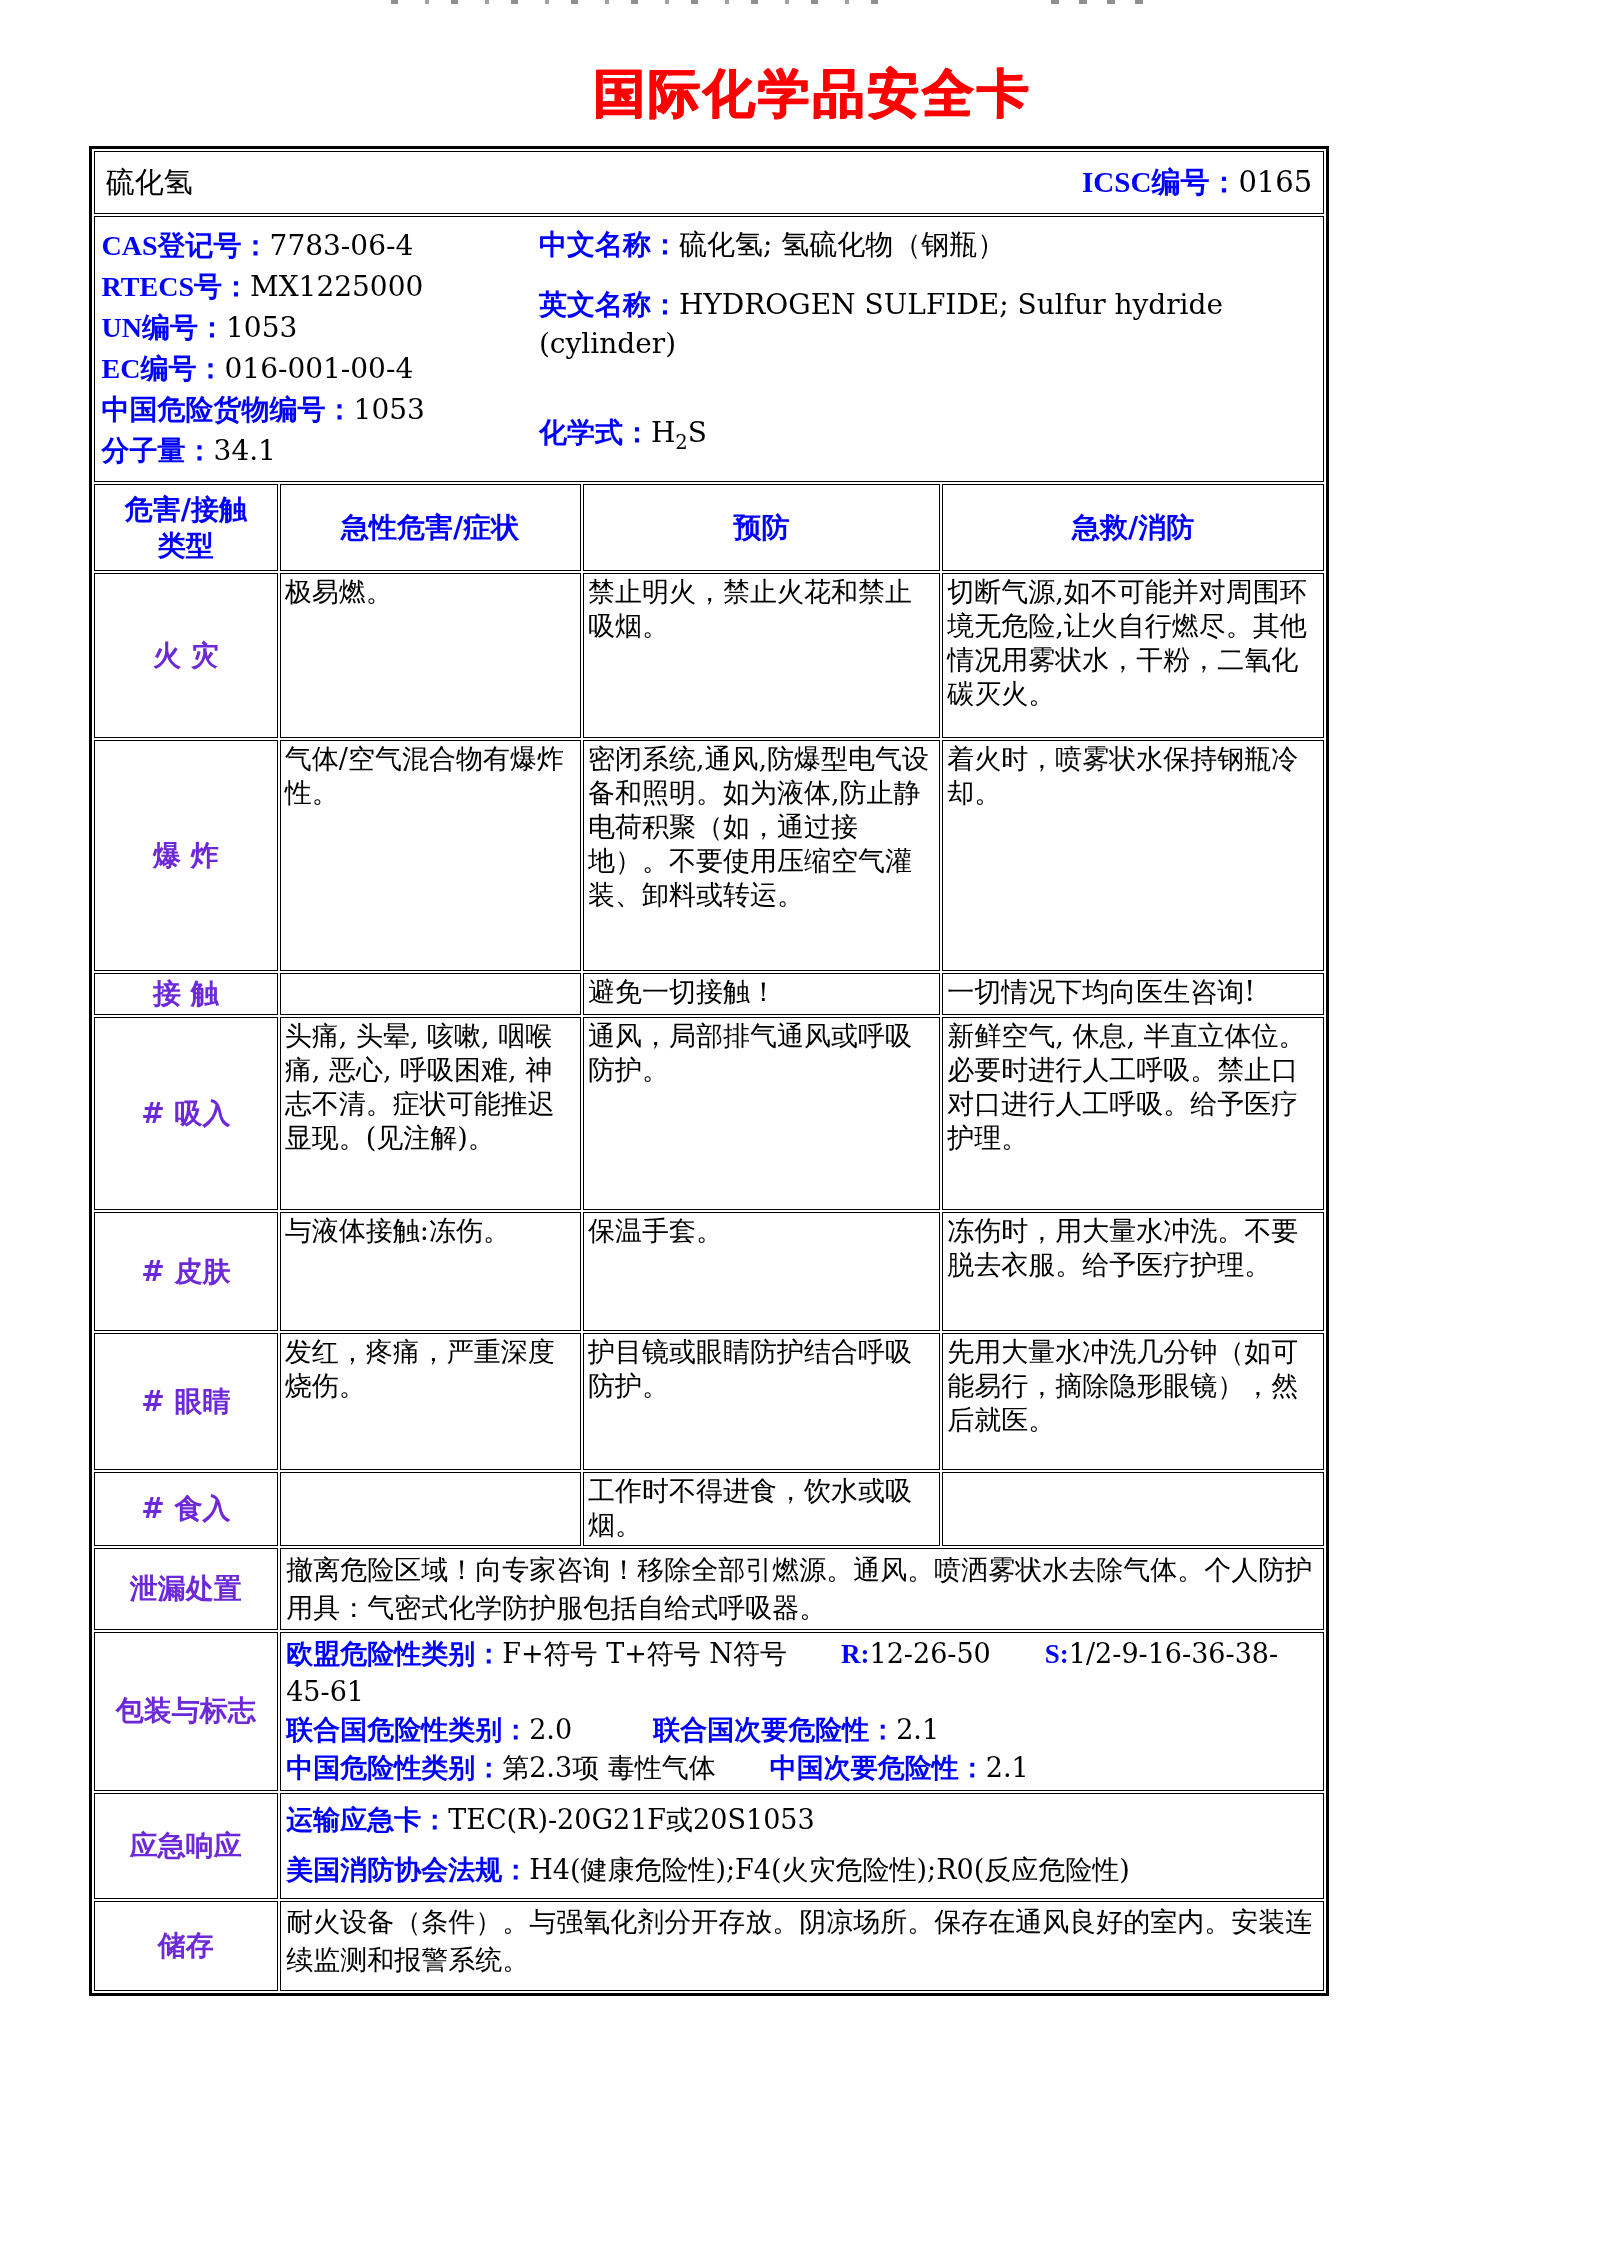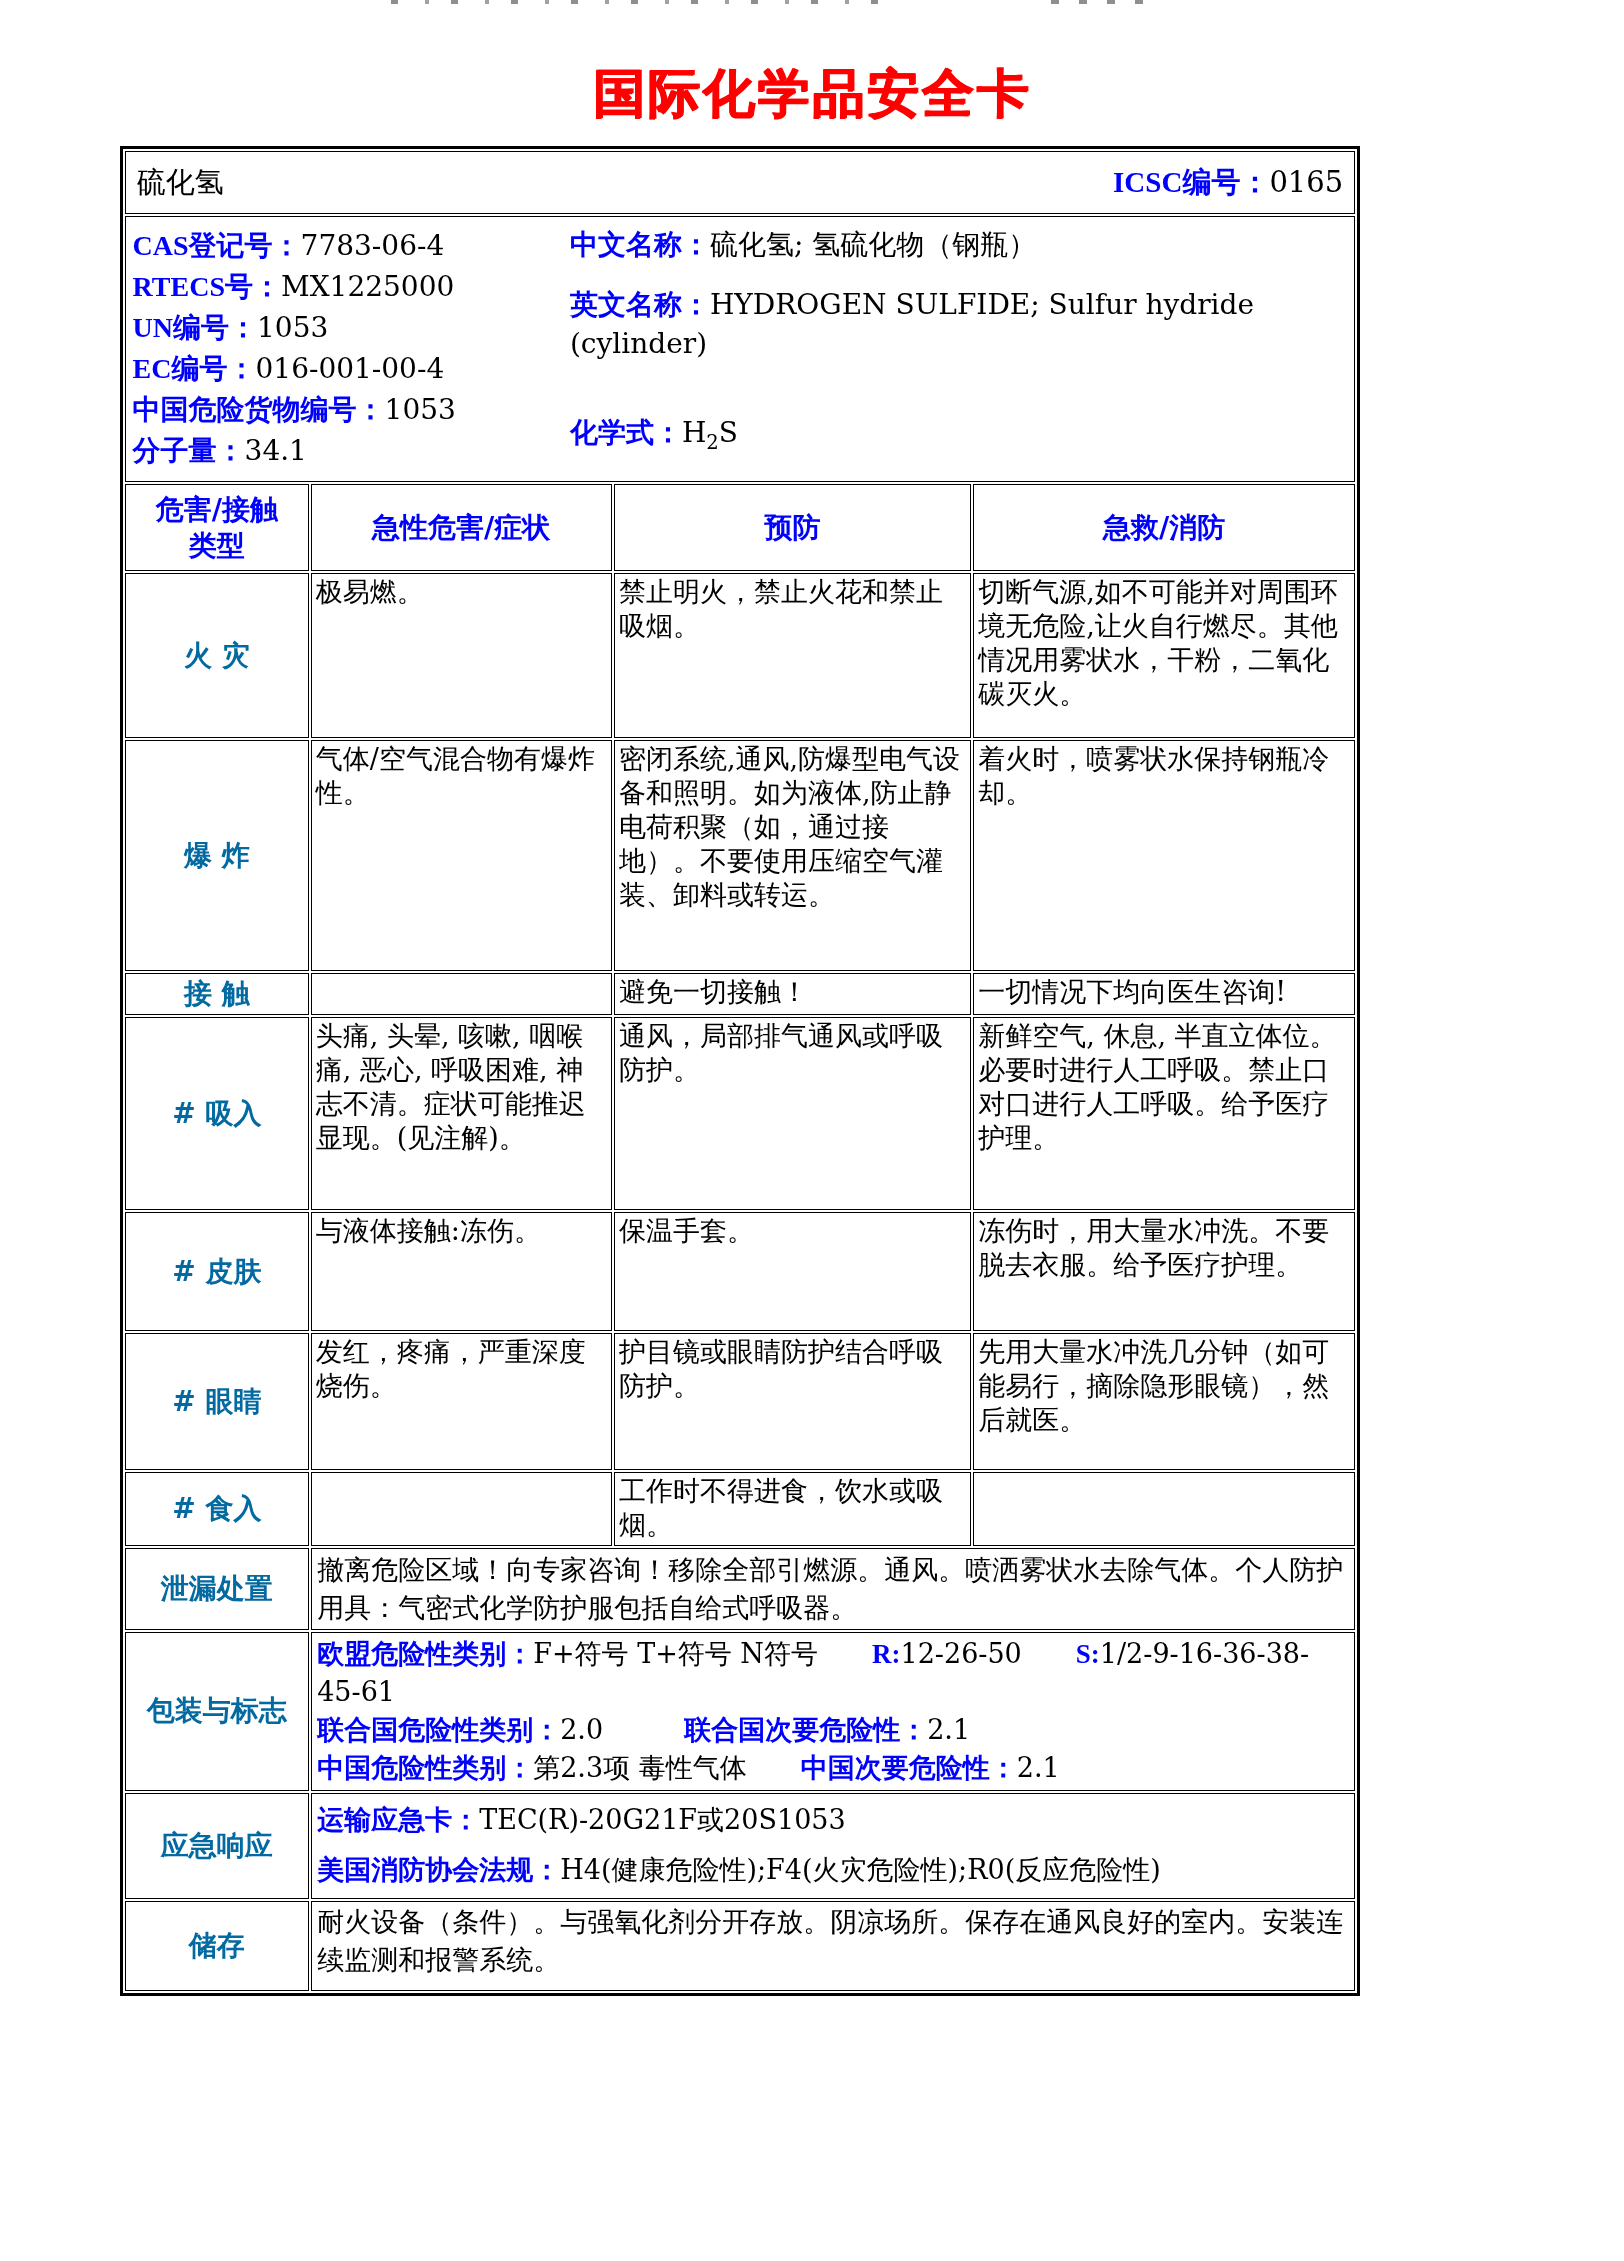--- a/index.html
+++ b/index.html
@@ -6,21 +6,21 @@
   .page{position:relative;width:1624px;height:2261px;background:#fff;overflow:hidden;
         font-family:"DejaVu Serif","Liberation Serif",serif;color:#000;}
   
   .remnants{position:absolute;top:0;left:391px;width:497px;height:3.5px;opacity:.55;
     background:repeating-linear-gradient(90deg,#333 0 7px,transparent 7px 34px,#555 34px 38px,transparent 38px 60px);}
   .remnants2{position:absolute;top:0;left:1051px;width:105px;height:3.5px;opacity:.55;
     background:repeating-linear-gradient(90deg,#333 0 8.4px,transparent 8.4px 28px);}
   .title{margin:0;padding-top:59px;text-align:center;color:#ff0000;
          font-family:"DejaVu Sans","Liberation Sans",sans-serif;font-weight:900;
          font-size:52px;letter-spacing:2.8px;text-shadow:1.4px 0 0 #ff0000,0 0.7px 0 #ff0000;}
-  table.card{margin:17px 0 0 120px;width:1240px;table-layout:fixed;
+  table.card{margin:17px 0 0 89px;width:1240px;table-layout:fixed;
              border:3.5px solid #000;border-collapse:separate;border-spacing:2.8px;background:#fff;}
   col.c1{width:15.0%}col.c2{width:24.6%}col.c3{width:29.2%}col.c4{width:31.2%}
   td{border:1.4px solid #000;vertical-align:top;background:#fff;}
   .lbl{color:#0000ff;font-family:Liberation Serif, serif;font-weight:bold;}
   .val{color:#000;}
   
   tr.row-a{height:63px;}
   td.cell-a{vertical-align:middle;}
   .a-flex{display:flex;justify-content:space-between;align-items:center;padding:0 9.8px;font-size:29px;}
   
@@ -33,21 +33,21 @@
   .nm-en{margin-top:21px;}
   .nm-formula{margin-top:auto;}
   .pre{white-space:pre-line;}
   sub{font-size:70%;}
   
   tr.row-h{height:87px;}
   td.hcell{vertical-align:middle;text-align:center;color:#0000ff;
            font-family:"DejaVu Sans","Liberation Sans",sans-serif;font-weight:bold;
            font-size:28px;line-height:36px;white-space:pre-line;}
   
-  td.rl{vertical-align:middle;text-align:center;color:#0369a1;
+  td.rl{vertical-align:middle;text-align:center;color:#6d28d9;
         font-family:"DejaVu Sans","Liberation Sans",sans-serif;font-weight:bold;font-size:28px;}
   td.cc{font-size:27px;line-height:34px;padding:1.4px 5.6px 2.8px 4.2px;}
   #hazard-body tr:nth-child(1){height:165px}
   #hazard-body tr:nth-child(2){height:231px}
   #hazard-body tr:nth-child(3){height:38px}
   #hazard-body tr:nth-child(4){height:193px}
   #hazard-body tr:nth-child(5){height:119px}
   #hazard-body tr:nth-child(6){height:137px}
   #hazard-body tr:nth-child(7){height:74px}
   

